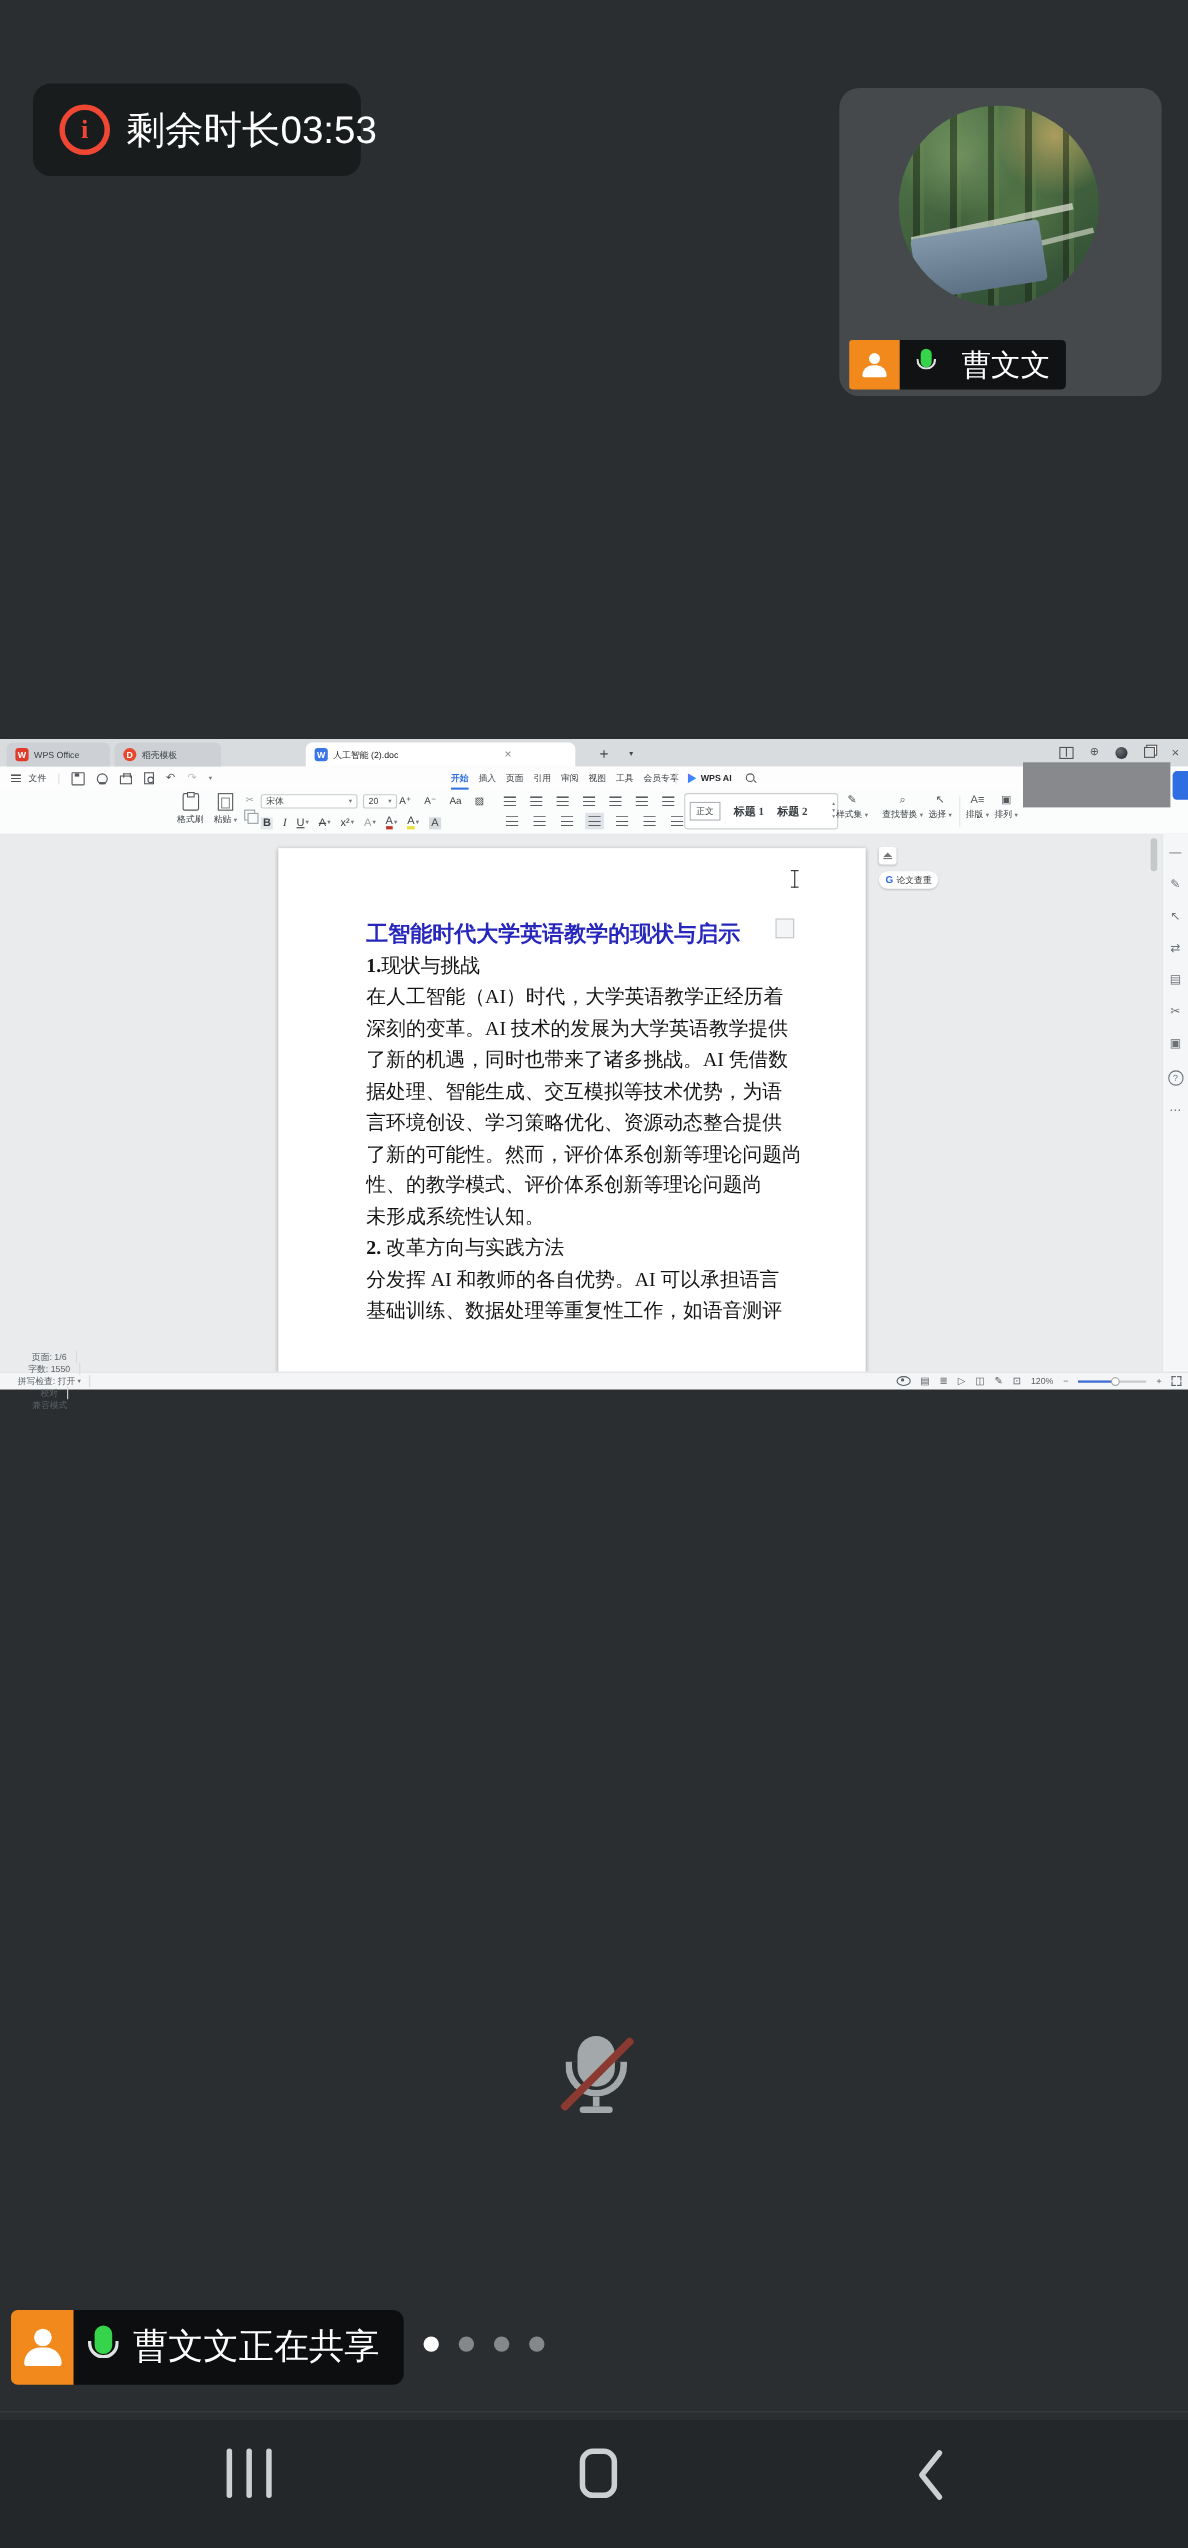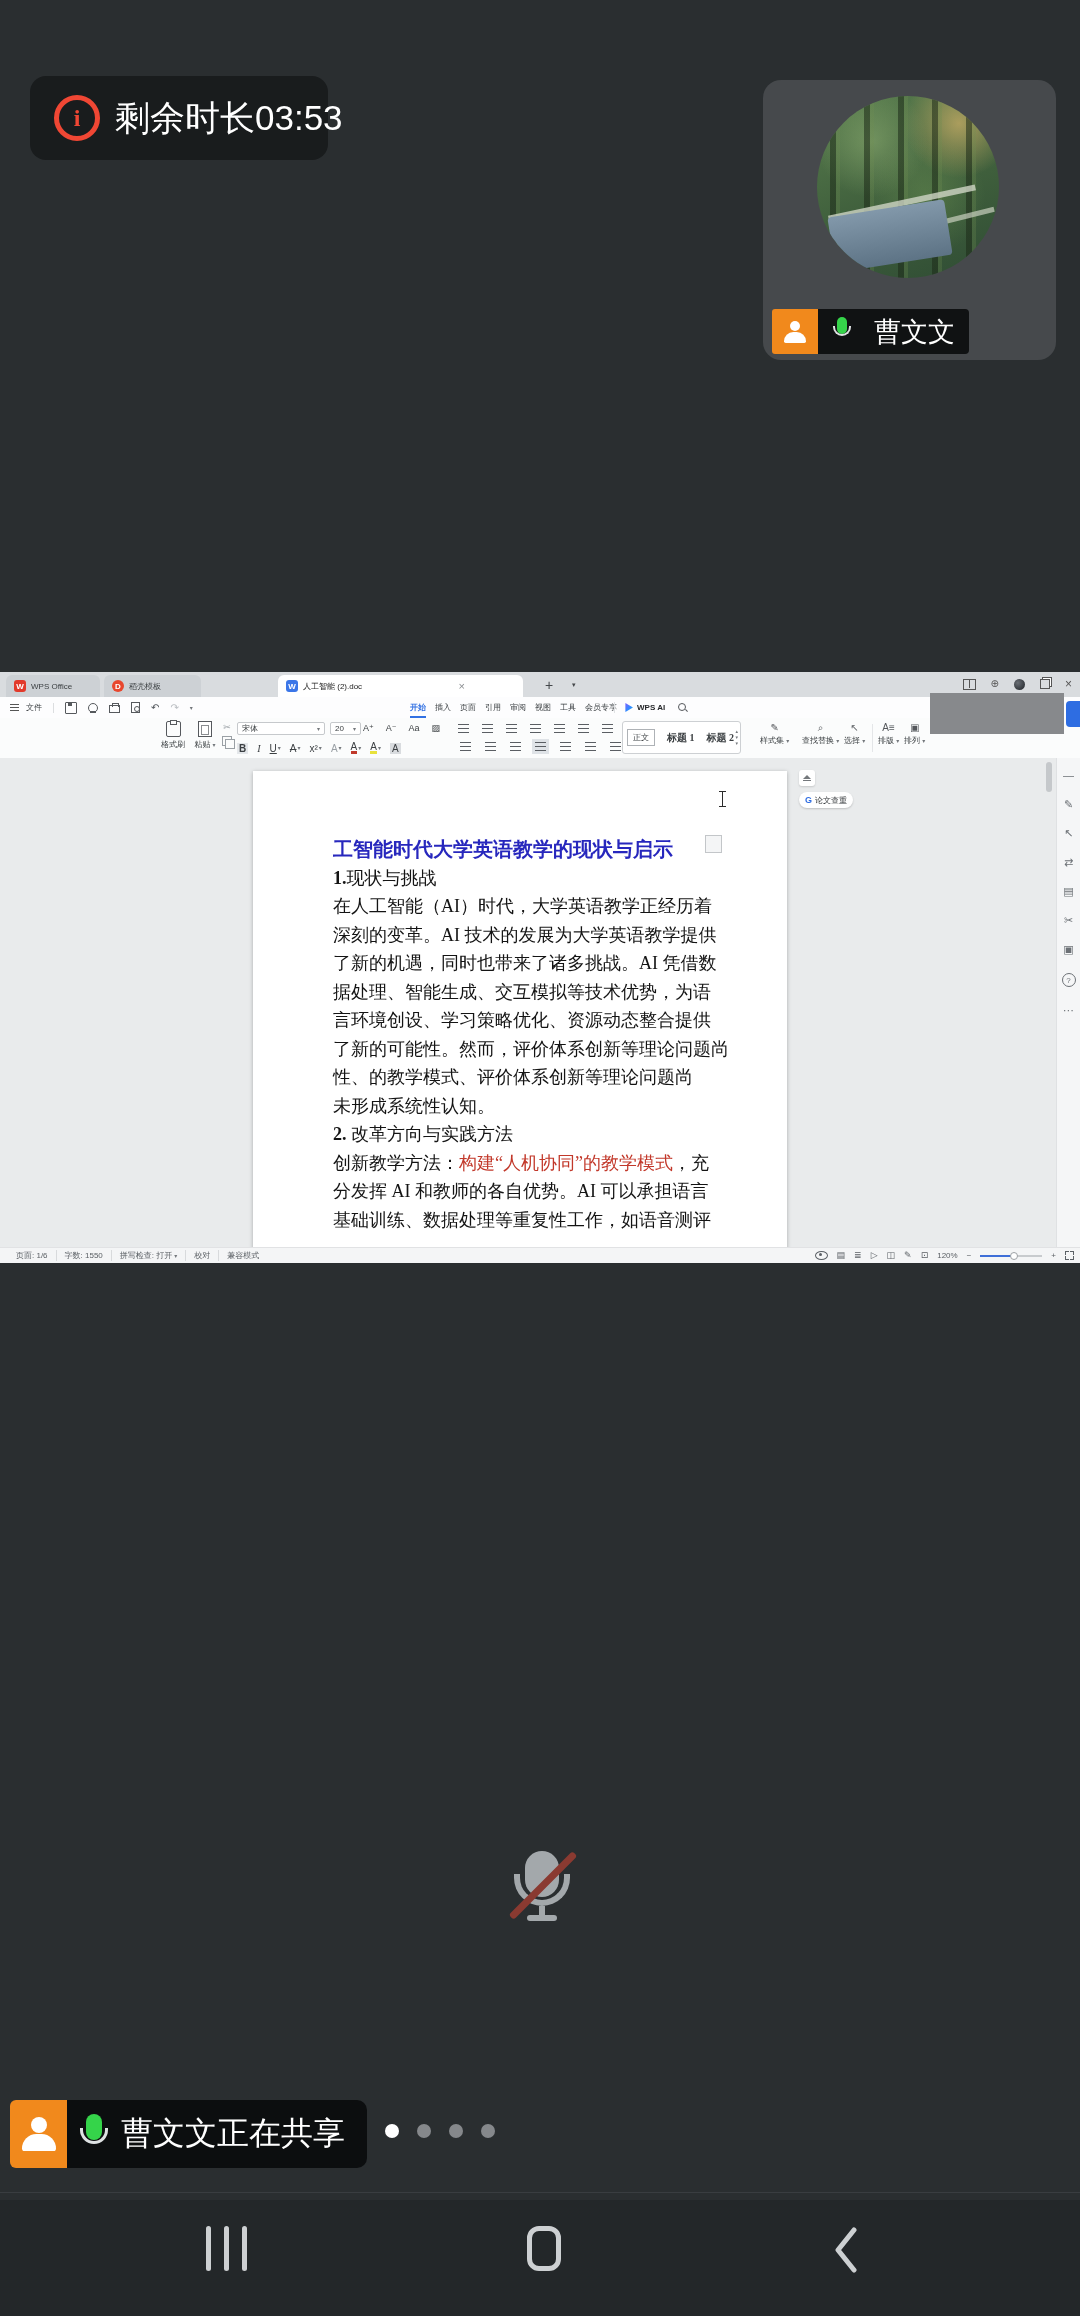--- a/index.html
+++ b/index.html
@@ -122,21 +122,21 @@
   .fb-s{text-decoration:line-through;}
   .fb-o{color:#9aa0a5;}
   .fb-col{border-bottom:3px solid #c0392b;line-height:9px;}
   .fb-hl{border-bottom:3px solid #e8e23c;line-height:9px;}
   .fb-shade{background:#d9dcdf;padding:0 2px;}
   .small-row{position:absolute;left:363px;top:5px;display:flex;gap:12px;font-size:9px;color:#3c4043;}
   .lists-top{position:absolute;left:458px;top:6px;display:flex;gap:13px;align-items:center;}
   .lists-bot{position:absolute;left:460px;top:24px;display:flex;gap:14px;align-items:center;}
   .li-icon{width:11px;height:9px;background:repeating-linear-gradient(to bottom,#5a5e63 0 1px,transparent 1px 4px);}
   .li-icon.sel{box-shadow:0 0 0 3px #dfe3e7;background-color:#dfe3e7;}
-  .gallery{position:absolute;left:622px;top:3px;width:119px;height:33px;background:#fff;border:1px solid #cdd0d3;
+  .gallery{position:absolute;left:622px;top:3px;width:140px;height:33px;background:#fff;border:1px solid #cdd0d3;
            border-radius:3px;display:flex;align-items:center;box-sizing:border-box;}
   .gcell{border:1px solid #aeb2b6;margin-left:4px;padding:2px 5px;font-size:8px;font-family:"Liberation Serif",serif;}
   .gh{font-size:10px;font-weight:bold;font-family:"Liberation Serif",serif;margin-left:12px;white-space:nowrap;}
   .garrows{margin-left:auto;margin-right:2px;display:flex;flex-direction:column;gap:1px;font-size:5px;color:#74787c;line-height:5px;}
   .rbtn{position:absolute;top:4px;display:flex;flex-direction:column;align-items:center;gap:2px;}
   .rbtn .ig{font-size:10px;line-height:11px;color:#55585c;}
   .rbtn .lb{font-size:8px;white-space:nowrap;color:#3c4043;}
   .rdiv{position:absolute;left:872px;top:6px;width:1px;height:28px;background:#e4e6e8;}
 
   .docarea{position:absolute;left:0;top:86px;right:0;bottom:15px;background:#e9ebec;overflow:hidden;}
@@ -160,21 +160,21 @@
   .g-icon{color:#2f6de2;font-weight:bold;font-size:9px;}
   .check-text{font-size:8px;color:#2f3336;white-space:nowrap;}
   .vscroll{position:absolute;left:1046px;top:4px;width:6px;height:30px;background:#c5c8cb;border-radius:3px;}
   .vtools{position:absolute;left:1056px;top:0;bottom:0;width:24px;background:#f5f6f7;border-left:1px solid #dfe1e3;
           display:flex;flex-direction:column;align-items:center;padding-top:12px;gap:18px;box-sizing:border-box;}
   .vt{font-size:11px;line-height:11px;color:#6c7176;}
   .vt.q{width:12px;height:12px;border:1px solid #6c7176;border-radius:50%;font-size:8px;display:flex;align-items:center;justify-content:center;}
 
   .statusbar{position:absolute;left:0;bottom:0;right:0;height:15px;background:#f4f5f6;border-top:1px solid #e1e2e4;
              display:flex;align-items:center;font-size:8px;color:#5b6065;}
-  .st-left{display:flex;align-items:center;margin-left:8px;}
+  .st-left{display:flex;align-items:center;margin-left:8px;flex-direction:column;}
   .st-item{padding:0 8px;border-right:1px solid #d8dadc;white-space:nowrap;display:flex;align-items:center;gap:2px;}
   .st-item:last-child{border-right:none;}
   .st-right{position:absolute;right:6px;display:flex;align-items:center;gap:9px;}
   .sv{font-size:9px;line-height:9px;color:#5b6065;}
   .eye{position:relative;width:11px;height:7px;border:1px solid #5b6065;border-radius:50%;}
   .eye::after{content:"";position:absolute;left:3px;top:1px;width:3px;height:3px;border-radius:50%;background:#5b6065;}
   .track{position:relative;width:62px;height:2px;background:#c8cbce;}
   .track .fill{position:absolute;left:0;top:0;width:34px;height:2px;background:#3f6fd8;}
   .track .knob{position:absolute;left:30px;top:-3px;width:8px;height:8px;border-radius:50%;background:#fff;border:1px solid #9da1a5;box-sizing:border-box;}
   .expand{width:9px;height:9px;background:
@@ -440,21 +440,20 @@
             <div class="doc-line"><span class="seg-bold">1.</span><span>现状与挑战</span></div>
             <div class="doc-line"><span>在人工智能（AI）时代，大学英语教学正经历着</span></div>
             <div class="doc-line"><span>深刻的变革。AI 技术的发展为大学英语教学提供</span></div>
             <div class="doc-line"><span>了新的机遇，同时也带来了诸多挑战。AI 凭借数</span></div>
             <div class="doc-line"><span>据处理、智能生成、交互模拟等技术优势，为语</span></div>
             <div class="doc-line"><span>言环境创设、学习策略优化、资源动态整合提供</span></div>
             <div class="doc-line"><span>了新的可能性。然而，评价体系创新等理论问题尚</span></div>
             <div class="doc-line"><span>性、的教学模式、评价体系创新等理论问题尚</span></div>
             <div class="doc-line"><span>未形成系统性认知。</span></div>
             <div class="doc-line"><span class="seg-bold">2. </span><span>改革方向与实践方法</span></div>
-            <div class="doc-line"><span>创新教学方法：</span><span class="seg-red">构建“人机协同”的教学模式</span><span>，充</span></div>
             <div class="doc-line"><span>分发挥 AI 和教师的各自优势。AI 可以承担语言</span></div>
             <div class="doc-line"><span>基础训练、数据处理等重复性工作，如语音测评</span></div>
           </div>
       </div>
       <div class="eject"></div>
       <div class="check-pill">
         <span class="g-icon">G</span>
         <span class="check-text">论文查重</span>
       </div>
       <div class="vscroll"></div>

